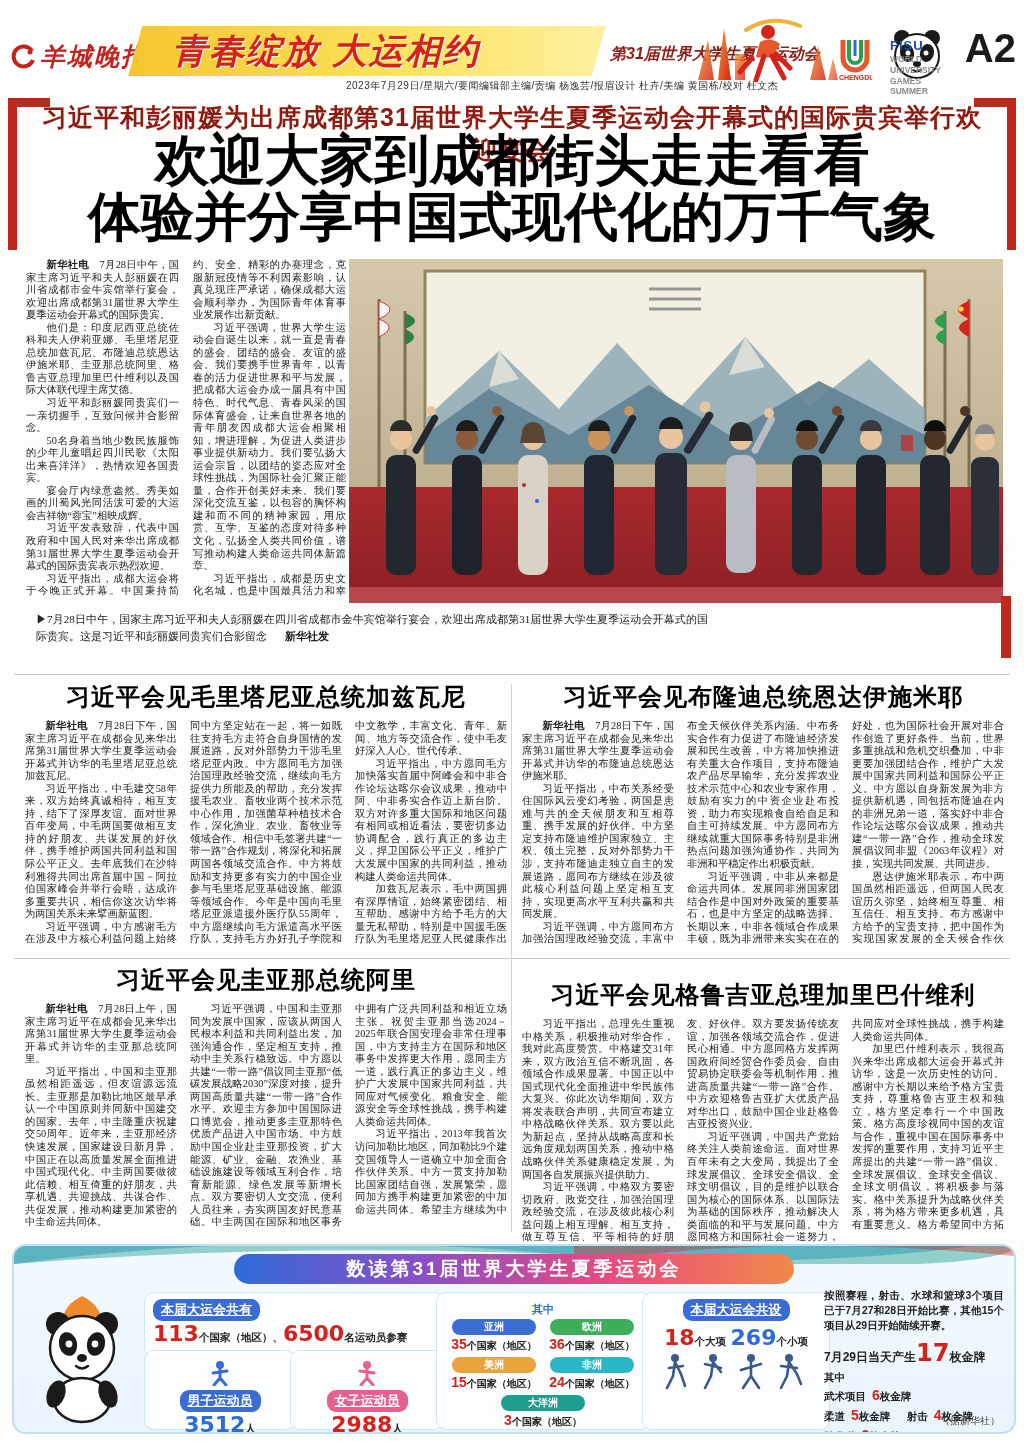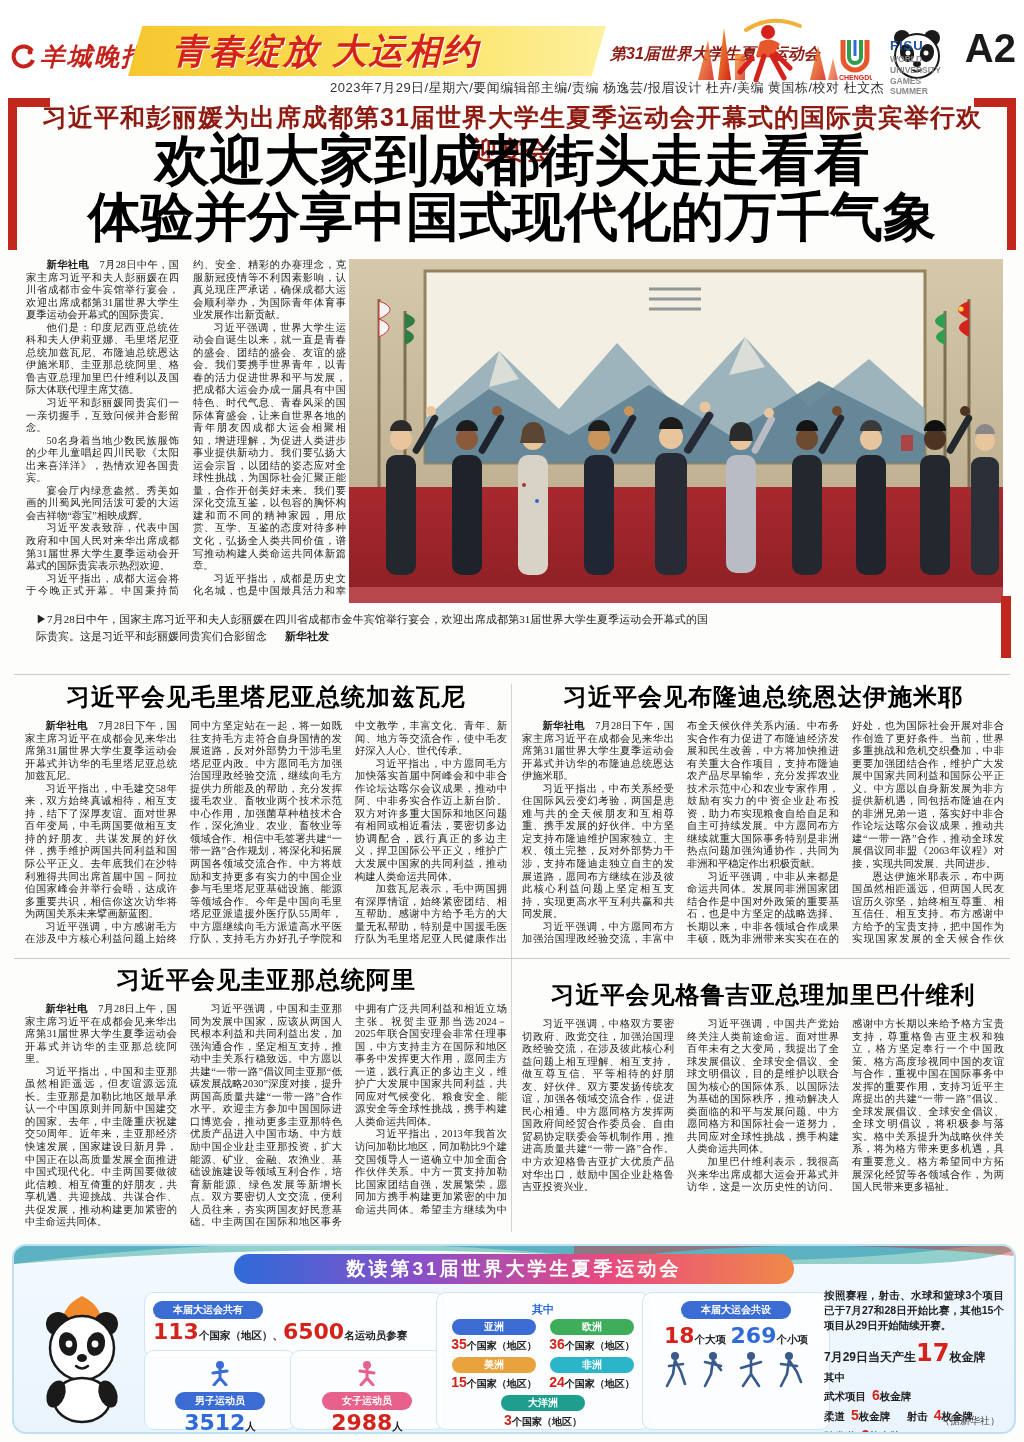--- a/index.html
+++ b/index.html
@@ -9,21 +9,21 @@
   .masthead{position:absolute;top:0;left:0;width:1024px;height:96px;background:#fff;}
   .paper-logo{position:absolute;left:10px;top:40px;display:flex;align-items:center;gap:4px;}
   .paper-logo .swirl{width:26px;height:26px;}
   .paper-logo .pname{font-family:"Liberation Serif",serif;font-weight:bold;font-size:25px;color:#c4231b;letter-spacing:2px;font-style:italic;}
   .banner{position:absolute;left:128px;top:26px;width:478px;height:50px;
           background:linear-gradient(90deg,#f6c62e,#fbe25a 55%,#fdf0a0);
           clip-path:polygon(3% 0,100% 0,97% 100%,0 100%);display:flex;align-items:center;}
   .banner .slogan{font-size:35px;font-weight:900;font-style:italic;color:#d5231b;letter-spacing:2px;margin-left:44px;white-space:nowrap;
                   text-shadow:1px 1px 0 #fff;}
   .banner-sub{position:absolute;left:610px;top:44px;font-size:16px;font-weight:bold;font-style:italic;color:#8d1d15;white-space:nowrap;}
-  .dateline{position:absolute;left:330px;top:79px;font-size:13px;color:#333;letter-spacing:.5px;}
+  .dateline{position:absolute;left:346px;top:79px;font-size:10px;color:#333;letter-spacing:.5px;}
   .fisu{position:absolute;left:838px;top:6px;display:flex;gap:18px;align-items:flex-start;margin-top:32px;}
   .fisu-text{font-size:8.5px;line-height:1.25;color:#8a8a8a;font-weight:bold;}
   .fisu-text .f1{color:#1b4ea0;font-size:13px;letter-spacing:1px;}
   .deco-ill{position:absolute;left:690px;top:10px;}
   .panda-top{position:absolute;left:888px;top:28px;}
   .pageno{position:absolute;right:8px;top:26px;font-size:40px;font-weight:bold;color:#1a1a1a;}
   
   .bracket{position:absolute;background:#c0271d;}
   .kicker{position:absolute;left:40px;right:40px;top:101px;text-align:center;font-size:25px;font-weight:bold;color:#8e1b12;letter-spacing:1px;}
   .headline{position:absolute;left:20px;right:20px;top:132px;text-align:center;color:#000;
@@ -49,21 +49,21 @@
   .article .article-body{column-count:3;column-gap:13px;height:238px;overflow:hidden;}
   
   .info{position:absolute;left:12px;top:1244px;width:1000px;height:186px;border-radius:14px;
         background:linear-gradient(180deg,#f3f9ff,#eaf4fd);border:2px solid #bfe0f2;overflow:hidden;}
   .info-waves{position:absolute;left:0;top:-16px;width:1000px;height:34px;}
   .info-title{position:absolute;left:220px;top:8px;width:560px;height:30px;border-radius:15px;
               background:linear-gradient(90deg,#2f6bd8,#8a4fc8,#e84a7f,#f0894a);
               color:#fff;font-size:19px;font-weight:bold;letter-spacing:3px;display:flex;align-items:center;justify-content:center;}
   .mascot{position:absolute;left:14px;top:44px;}
   .info-card{position:absolute;background:#ffffffcc;border:1px solid #cfe6f5;border-radius:10px;padding:6px 8px;}
-  .pill{display:inline-block;border-radius:9px;color:#fff;font-size:10px;font-weight:bold;padding:2px 20px;}
+  .pill{display:inline-block;border-radius:9px;color:#fff;font-size:13px;font-weight:bold;padding:2px 8px;text-decoration:underline;}
   .pill.blue{background:#3a6cd3;} .pill.pink{background:#e8608c;}
   .bignum{font-weight:900;color:#d5231b;font-size:22px;font-family:"DejaVu Sans",sans-serif;}
   .stat-unit{font-size:10.5px;color:#222;font-weight:bold;}
   .continent{display:inline-block;text-align:center;margin:2px 4px;}
   .continent .cname{display:block;border-radius:8px;color:#fff;font-size:10px;font-weight:bold;padding:1px 16px;width:52px;margin:0 auto;}
   .c0{background:#3a6cd3;} .c1{background:#3fae5a;} .c2{background:#e8a33d;} .c3{background:#2ab5c9;} .c4{background:#1d9e8f;}
   .continent .cnum{font-size:10px;color:#222;font-weight:bold;}
   .continent .cnum i{font-style:normal;color:#d5231b;font-size:14px;font-weight:900;}
   .among{font-size:11px;font-weight:bold;color:#2f6bd8;}
   .note{font-size:10.5px;line-height:1.45;color:#222;text-align:justify;font-weight:bold;}
@@ -304,20 +304,21 @@
     <div class="article-body bodytext">
         <p><b>新华社电</b>　7月28日上午，国家主席习近平在成都会见来华出席第31届世界大学生夏季运动会开幕式并访华的圭亚那总统阿里。</p>
         <p>习近平指出，中国和圭亚那虽然相距遥远，但友谊源远流长。圭亚那是加勒比地区最早承认一个中国原则并同新中国建交的国家。去年，中圭隆重庆祝建交50周年。近年来，圭亚那经济快速发展，国家建设日新月异，中国正在以高质量发展全面推进中国式现代化。中圭两国要做彼此信赖、相互倚重的好朋友，共享机遇、共迎挑战、共谋合作、共促发展，推动构建更加紧密的中圭命运共同体。</p>
         <p>习近平强调，中国和圭亚那同为发展中国家，应该从两国人民根本利益和共同利益出发，加强沟通合作，坚定相互支持，推动中圭关系行稳致远。中方愿以共建“一带一路”倡议同圭亚那“低碳发展战略2030”深度对接，提升两国高质量共建“一带一路”合作水平。欢迎圭方参加中国国际进口博览会，推动更多圭亚那特色优质产品进入中国市场。中方鼓励中国企业赴圭亚那投资，扩大能源、矿业、金融、农渔业、基础设施建设等领域互利合作，培育新能源、绿色发展等新增长点。双方要密切人文交流，便利人员往来，夯实两国友好民意基础。中圭两国在国际和地区事务中拥有广泛共同利益和相近立场主张。祝贺圭亚那当选2024－2025年联合国安理会非常任理事国，中方支持圭方在国际和地区事务中发挥更大作用，愿同圭方一道，践行真正的多边主义，维护广大发展中国家共同利益，共同应对气候变化、粮食安全、能源安全等全球性挑战，携手构建人类命运共同体。</p>
         <p>习近平指出，2013年我首次访问加勒比地区，同加勒比9个建交国领导人一道确立中加全面合作伙伴关系。中方一贯支持加勒比国家团结自强，发展繁荣，愿同加方携手构建更加紧密的中加命运共同体。希望圭方继续为中国同加勒比国家关系发展发挥积极作用。</p>
       </div>
   </div>
   <div class="article" style="left:522px;top:964px;margin-top:15px;">
     <h2>习近平会见格鲁吉亚总理加里巴什维利</h2>
     <div class="article-body bodytext">
+        <p>习近平指出，总理先生重视中格关系，积极推动对华合作，我对此高度赞赏。中格建交31年来，双方政治互信不断巩固，各领域合作成果显著。中国正以中国式现代化全面推进中华民族伟大复兴。你此次访华期间，双方将发表联合声明，共同宣布建立中格战略伙伴关系。双方要以此为新起点，坚持从战略高度和长远角度规划两国关系，推动中格战略伙伴关系健康稳定发展，为两国各自发展振兴提供助力。</p>
         <p>习近平强调，中格双方要密切政府、政党交往，加强治国理政经验交流，在涉及彼此核心利益问题上相互理解、相互支持，做互尊互信、平等相待的好朋友、好伙伴。双方要发扬传统友谊，加强各领域交流合作，促进民心相通。中方愿同格方发挥两国政府间经贸合作委员会、自由贸易协定联委会等机制作用，推进高质量共建“一带一路”合作。中方欢迎格鲁吉亚扩大优质产品对华出口，鼓励中国企业赴格鲁吉亚投资兴业。</p>
         <p>习近平强调，中国共产党始终关注人类前途命运。面对世界百年未有之大变局，我提出了全球发展倡议、全球安全倡议、全球文明倡议，目的是维护以联合国为核心的国际体系、以国际法为基础的国际秩序，推动解决人类面临的和平与发展问题。中方愿同格方和国际社会一道努力，共同应对全球性挑战，携手构建人类命运共同体。</p>
         <p>加里巴什维利表示，我很高兴来华出席成都大运会开幕式并访华，这是一次历史性的访问。感谢中方长期以来给予格方宝贵支持，尊重格鲁吉亚主权和独立，格方坚定奉行一个中国政策。格方高度珍视同中国的友谊与合作，重视中国在国际事务中发挥的重要作用，支持习近平主席提出的共建“一带一路”倡议、全球发展倡议、全球安全倡议、全球文明倡议，将积极参与落实。格中关系提升为战略伙伴关系，将为格方带来更多机遇，具有重要意义。格方希望同中方拓展深化经贸等各领域合作，为两国人民带来更多福祉。</p>
       </div>
   </div>
 
   <div class="info">
     <svg class="info-waves" viewBox="0 0 1000 34" preserveAspectRatio="none">
       <path d="M0 34 Q250 0 520 22 T1000 10 V0 H0 Z" fill="#2f8fd8" opacity=".5"></path>
       <path d="M0 34 Q300 10 620 28 T1000 20 V0 H0 Z" fill="#1d9e8f" opacity=".45"></path>

